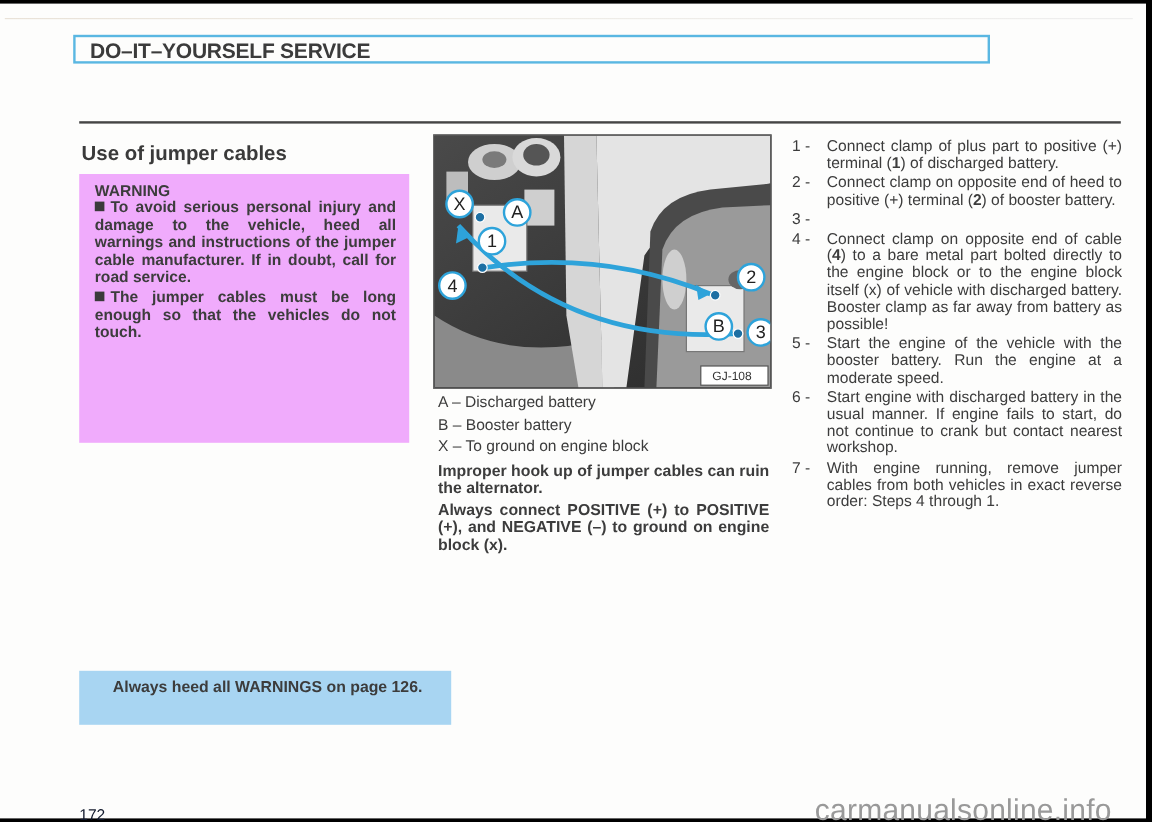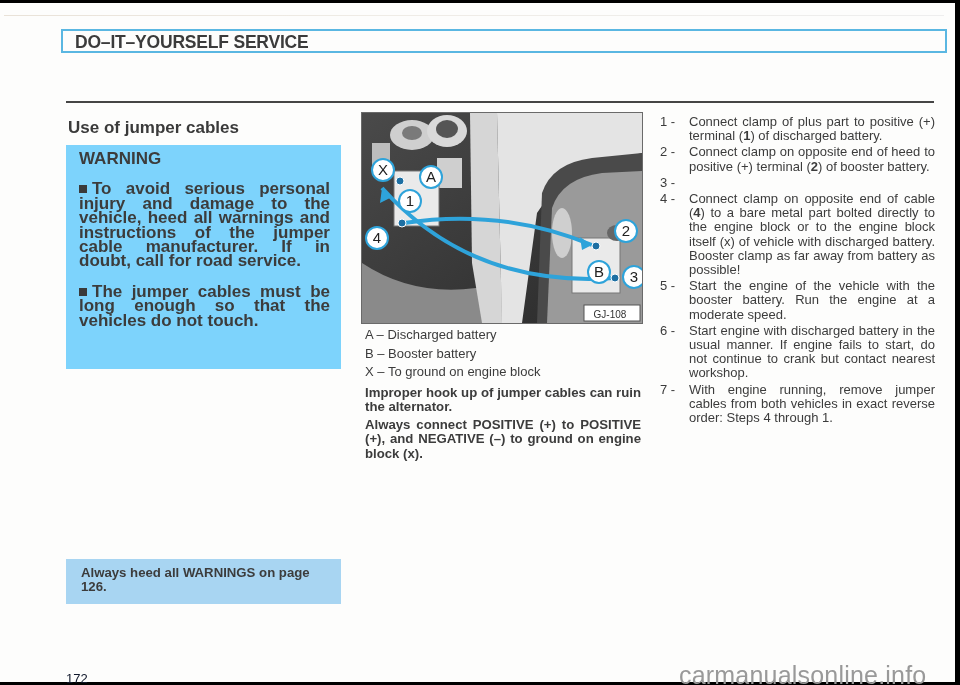--- a/index.html
+++ b/index.html
@@ -11,50 +11,50 @@
   }
   .page {
     position:absolute; left:0; top:3px; width:955px; height:679px;
     background:#fdfdfc;
   }
   .top-rule {
     position:absolute; left:4px; top:12px; width:940px; height:1px;
     background:linear-gradient(90deg,#e9e2d8,#efece6 40%,#eeeeee);
   }
   .header-box {
-    position:absolute; left:61px; top:26px; width:886px; height:24px;
+    position:absolute; left:61px; top:26px; width:764px; height:24px;
     border:2px solid #5ab7e2; box-sizing:border-box;text-align:right;
   }
   .header-title {
     position:absolute; left:12px; top:1px;
     font-weight:bold; font-size:17.5px; letter-spacing:-0.2px; color:#3b3b3b;
   }
   .section-rule {
     position:absolute; left:66px; top:98px; width:868px; height:2px;
     background:#454545;
   }
   .h2 {
     position:absolute; left:68px; top:115px;
     font-size:17px; font-weight:bold; color:#3a3a3a;
   }
   .warn-box {
     position:absolute; left:66px; top:142px; width:275px; height:224px;
-    background:#7dd3fc; box-sizing:border-box; padding:7px 11px 0 13px;
-    font-size:17px; line-height:14.4px; font-weight:bold; color:#3c3c3c;
+    background:#f0abfc; box-sizing:border-box; padding:7px 11px 0 13px;
+    font-size:13px; line-height:14.4px; font-weight:bold; color:#3c3c3c;
   }
   .warn-title { font-weight:bold; margin-bottom:0; }
-  .warn-p { text-align:justify; margin:16px 0 3px 0; }
+  .warn-p { text-align:justify; margin:0 0 3px 0; }
   .warn-p .bullet {
     display:inline-block; width:8px; height:8px; background:#3a3a3a;
     margin-right:5px; vertical-align:1px;
   }
   .note-box {
-    position:absolute; left:66px; top:556px; width:275px; height:45px;
+    position:absolute; left:66px; top:556px; width:310px; height:45px;
     background:#a8d5f2; box-sizing:border-box; padding:7px 11px 0 15px;
-    font-size:13.2px; line-height:14px; font-weight:bold; color:#3c3c3c;
+    font-size:13.2px; line-height:14px; font-weight:bold; color:#3c3c3c;text-align:center;
   }
   .page-number {
     position:absolute; left:66px; top:668px; font-size:13px; color:#0f172a;
   }
   
   .figure {
     position:absolute; left:361px; top:109px; width:280px; height:210px;
     border:1px solid #6a6a6a; overflow:hidden; background:#3a3a3a;
   }
   .figure svg { display:block; }

